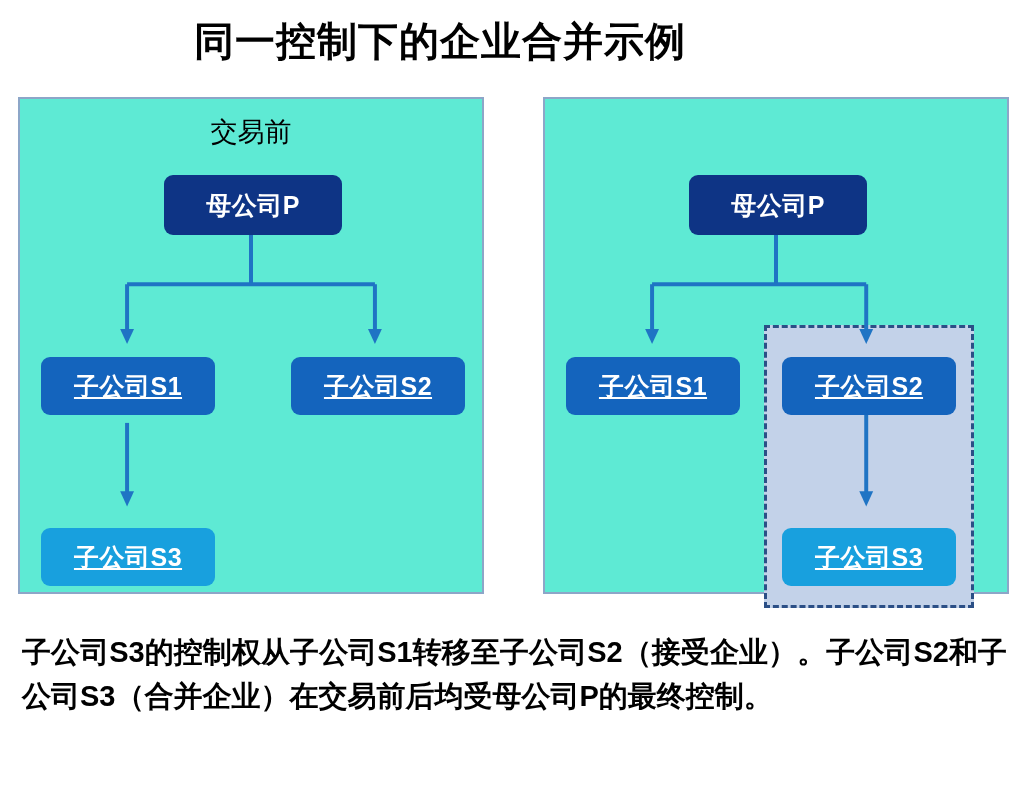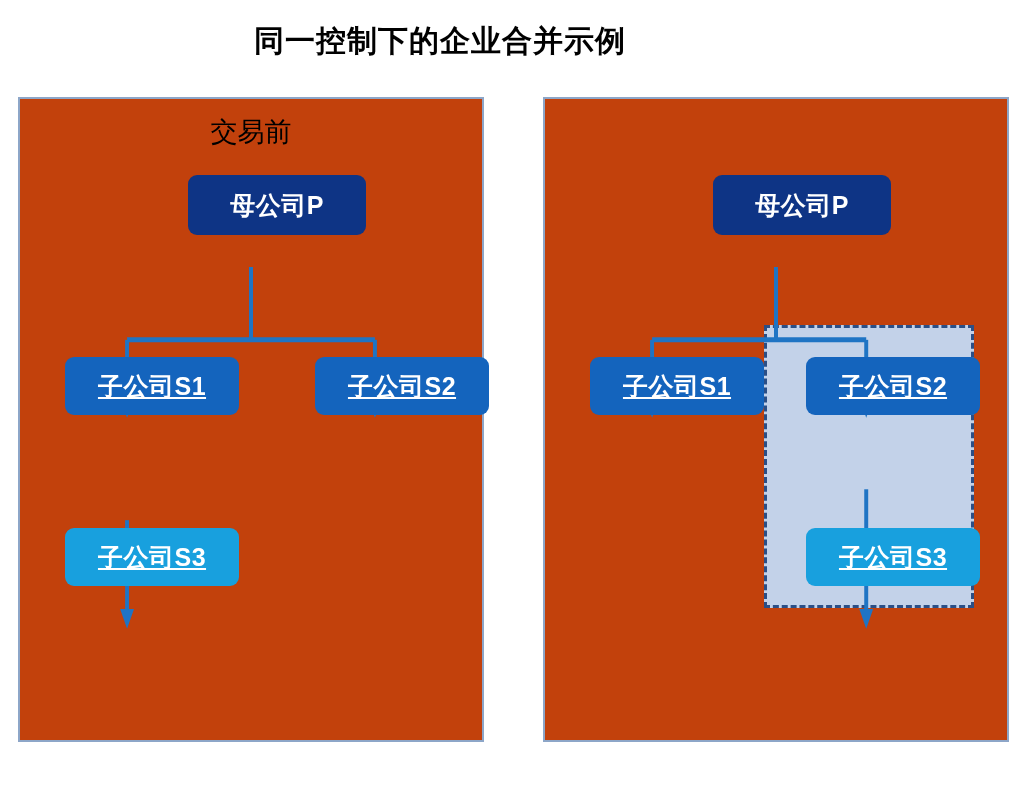--- a/index.html
+++ b/index.html
@@ -11,34 +11,34 @@
     overflow: hidden;
   }
   #root { position: relative; width: 1023px; height: 794px; background: #ffffff; }
 
   
   .main-title {
     position: absolute;
     left: 0; top: 21px;
     width: 880px;
     text-align: center;
-    font-size: 30px;
+    font-size: 40px;
     font-weight: 700;
     color: #000000;
     letter-spacing: 1px;
     line-height: 40px;
   }
 
   
   .panel {
     position: absolute;
-    background: #c2410c;
+    background: #5eead4;
     border: 2px solid #8da6c8;
     top: 97px;
-    height: 645px;
+    height: 497px;
   }
   #panel-before { left: 18px; width: 466px; }
   #panel-after  { left: 543px; width: 466px; }
 
   .panel-title {
     position: absolute;
     left: 0; top: 14px;
     width: 100%;
     text-align: center;
     font-size: 27px;
@@ -52,21 +52,20 @@
     position: absolute;
     display: flex;
     align-items: center;
     justify-content: center;
     border-radius: 9px;
     color: #ffffff;
     font-weight: 700;
     white-space: nowrap;
     letter-spacing: 0.5px;
     z-index: 4;
-    margin-left: 24px;
   }
   .node-parent {
     background: #0e3485;
     font-size: 25px;
     width: 178px; height: 60px;
   }
   .node-sub {
     background: #1464bd;
     font-size: 25px;
     width: 174px; height: 58px; text-decoration: underline;
@@ -175,14 +174,15 @@
       <span>子公司S1</span>
     </div>
     <div class="node node-sub" style="left:237px; top:258px;">
       <span>子公司S2</span>
     </div>
     <div class="node node-merged" style="left:237px; top:429px;">
       <span>子公司S3</span>
     </div>
   </div>
 
+  <div class="caption">子公司S3的控制权从子公司S1转移至子公司S2（接受企业）。子公司S2和子公司S3（合并企业）在交易前后均受母公司P的最终控制。</div>
 
 </div>
 
 </body></html>

